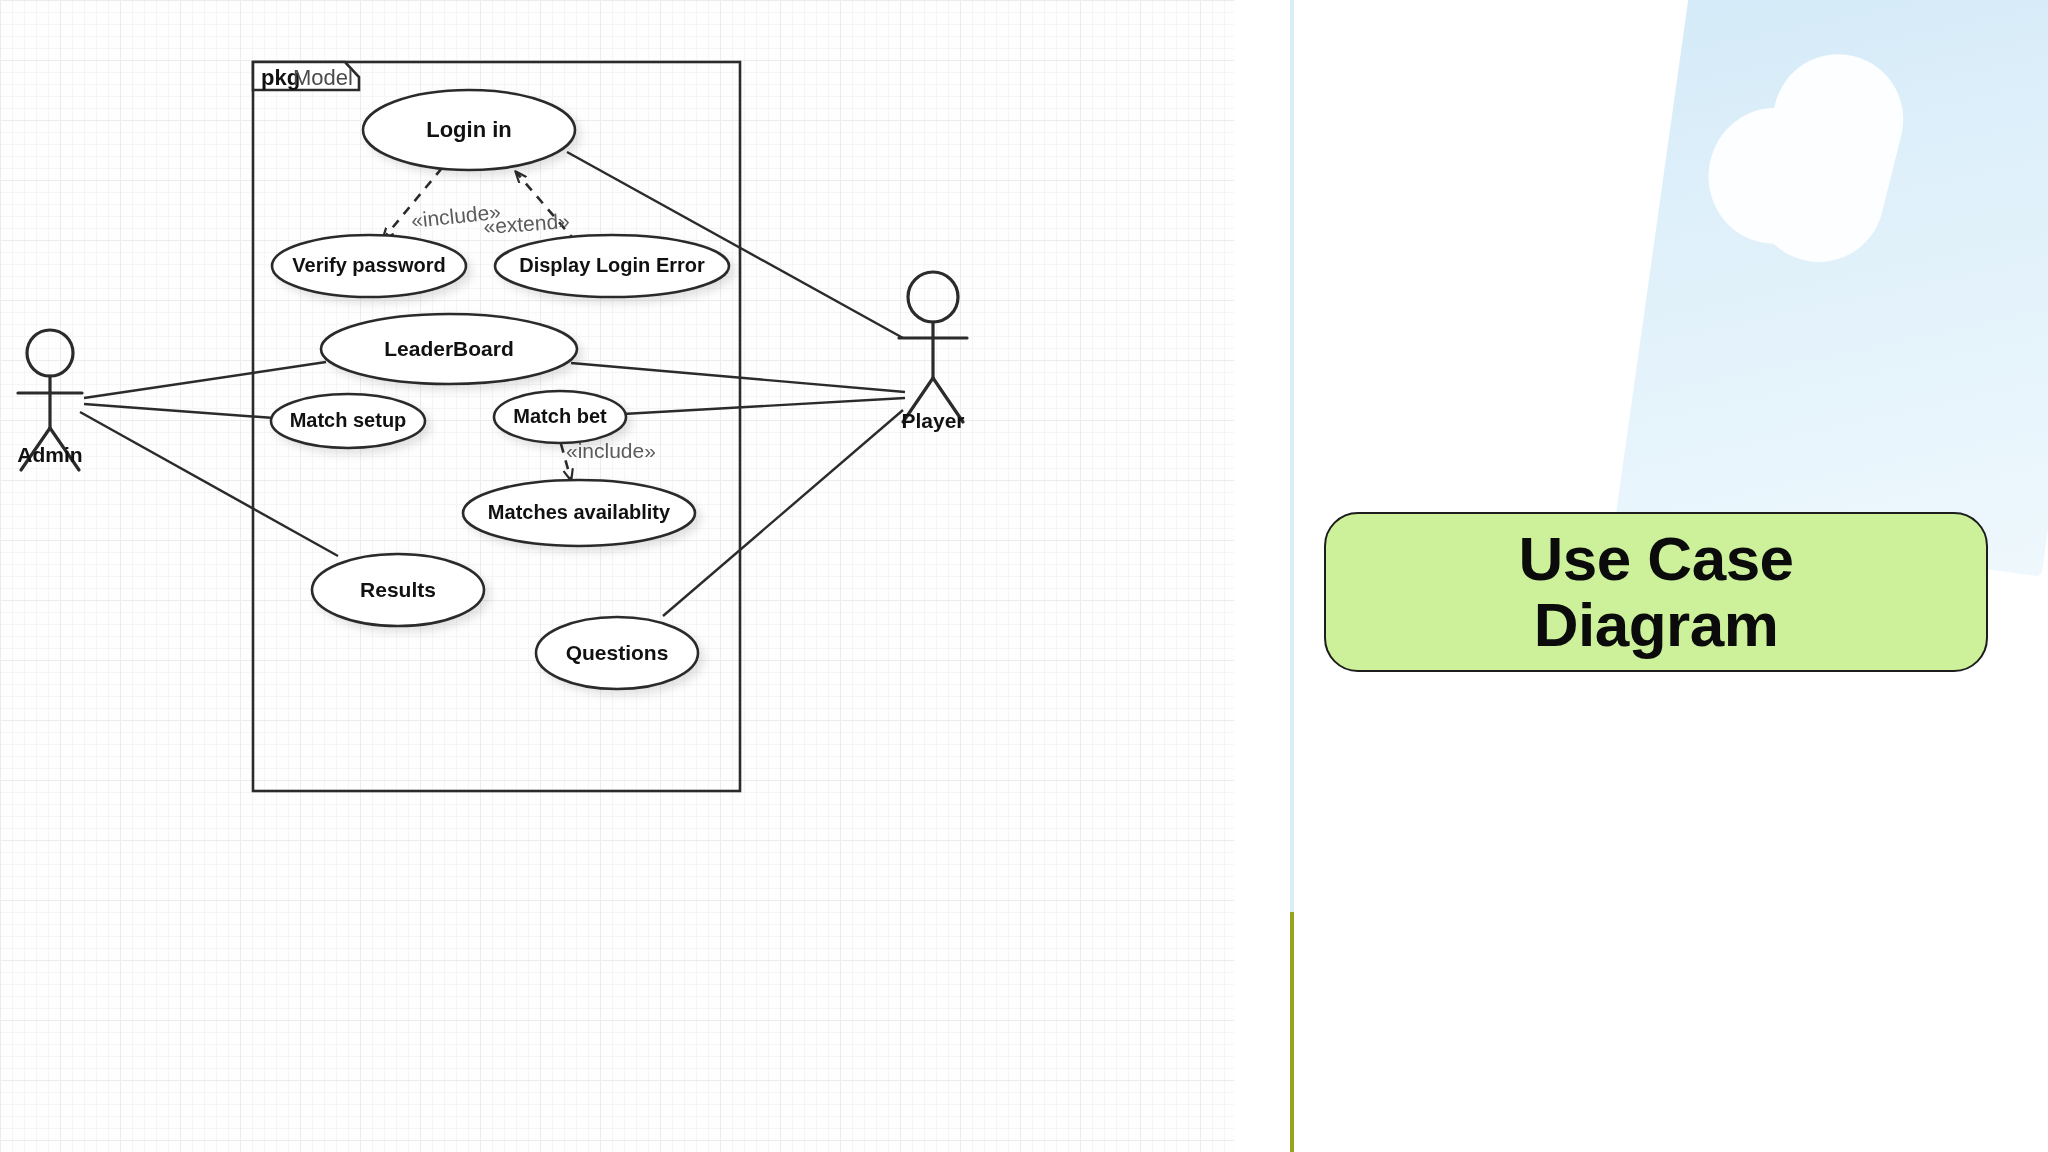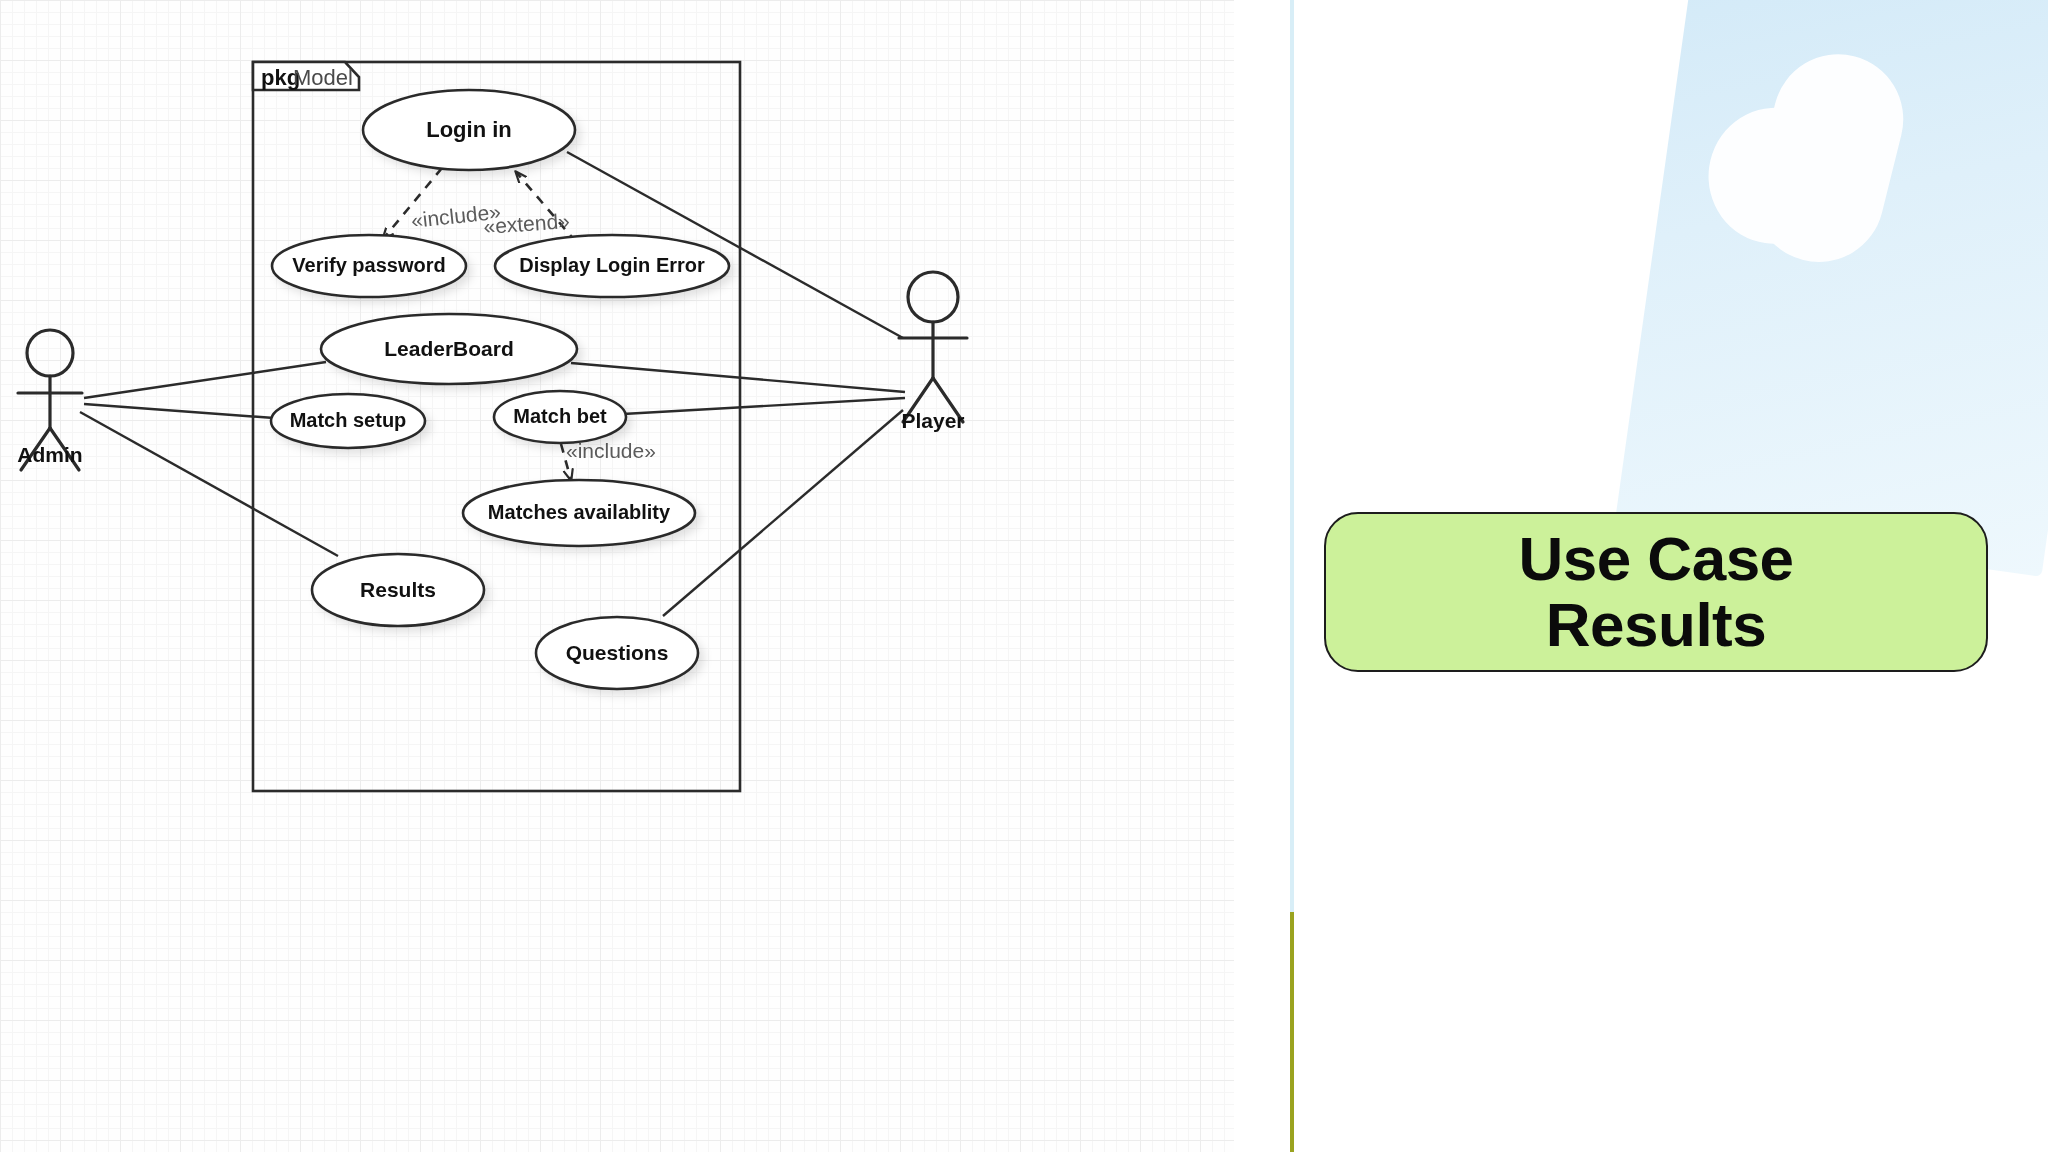--- a/index.html
+++ b/index.html
@@ -314,17 +314,17 @@
     <div id="panel-divider-top"></div>
     <div id="panel-divider-bottom"></div>
 
     <div id="deco-blue">
       <div id="deco-cloud-a"></div>
       <div id="deco-cloud-b"></div>
     </div>
 
     <div id="title-box">
       <div id="title-text">Use Case
-Results</div>
+Diagram</div>
     </div>
   </div>
 
 </div>
 
 </body></html>

